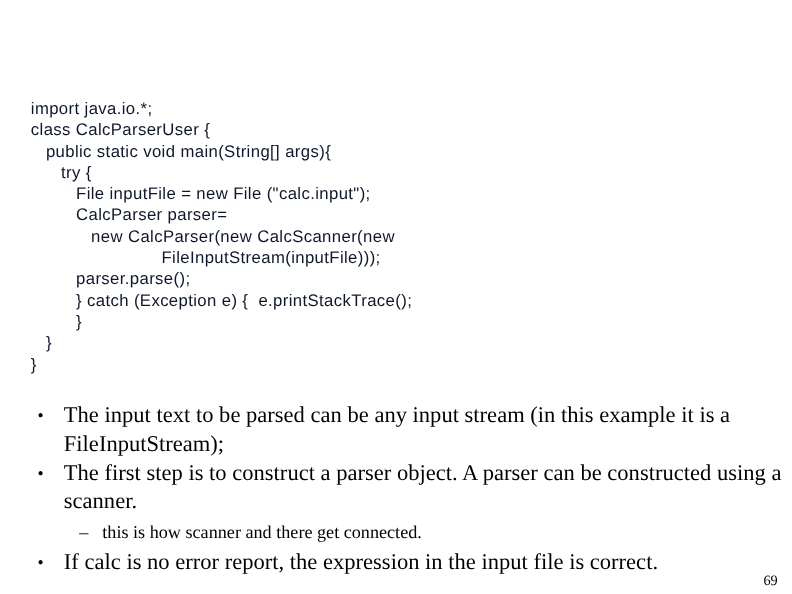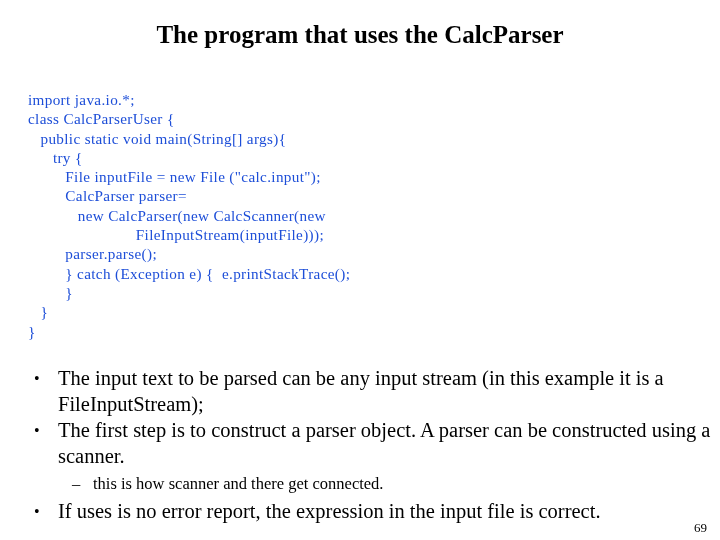--- a/index.html
+++ b/index.html
@@ -38,24 +38,24 @@
     color: #000000;
     white-space: nowrap;
   }
 
   
   #code-block {
     position: absolute;
     left: 28px;
     top: 90px;
     width: 670px;
-    font-family: Liberation Serif, serif;
+    font-family: Liberation Sans, sans-serif;
     font-size: 15.2px;
     line-height: 19.3px;
-    color: #1d4ed8;
+    color: #0f172a;
     white-space: pre;
     letter-spacing: 0.35px;
   }
   .code-line {
     white-space: pre;
     height: 19.3px;
   }
 
   
   #bullet-list {
@@ -110,38 +110,37 @@
     line-height: 15px;
     color: #000000;
     text-align: right;
   }
 </style>
 </head>
 <body>
 
 <div id="slide">
 
-  <div id="slide-title">The program that uses the CalcParser</div>
 
   <div id="code-block"><div class="code-line">import java.io.*;</div><div class="code-line">class CalcParserUser {</div><div class="code-line">   public static void main(String[] args){</div><div class="code-line">      try {</div><div class="code-line">         File inputFile = new File ("calc.input");</div><div class="code-line">         CalcParser parser=</div><div class="code-line">            new CalcParser(new CalcScanner(new</div><div class="code-line">                          FileInputStream(inputFile)));</div><div class="code-line">         parser.parse();</div><div class="code-line">         } catch (Exception e) {  e.printStackTrace();</div><div class="code-line">         }</div><div class="code-line">   }</div><div class="code-line">}</div></div>
 
   <div id="bullet-list">
       <div class="bullet-row level-1">
         <span class="bullet-marker">•</span>
         <span class="bullet-text">The input text to be parsed can be any input stream (in this example it is a FileInputStream);</span>
       </div>
       <div class="bullet-row level-1">
         <span class="bullet-marker">•</span>
         <span class="bullet-text">The first step is to construct a parser object. A parser can be constructed using a scanner.</span>
       </div>
       <div class="bullet-row level-2">
         <span class="bullet-marker">–</span>
         <span class="bullet-text">this is how scanner and there get connected.</span>
       </div>
       <div class="bullet-row level-1">
         <span class="bullet-marker">•</span>
-        <span class="bullet-text">If uses is no error report, the expression in the input file is correct.</span>
+        <span class="bullet-text">If calc is no error report, the expression in the input file is correct.</span>
       </div>
     </div>
 
   <div id="page-number">69</div>
 
 </div>
 
 </body></html>

